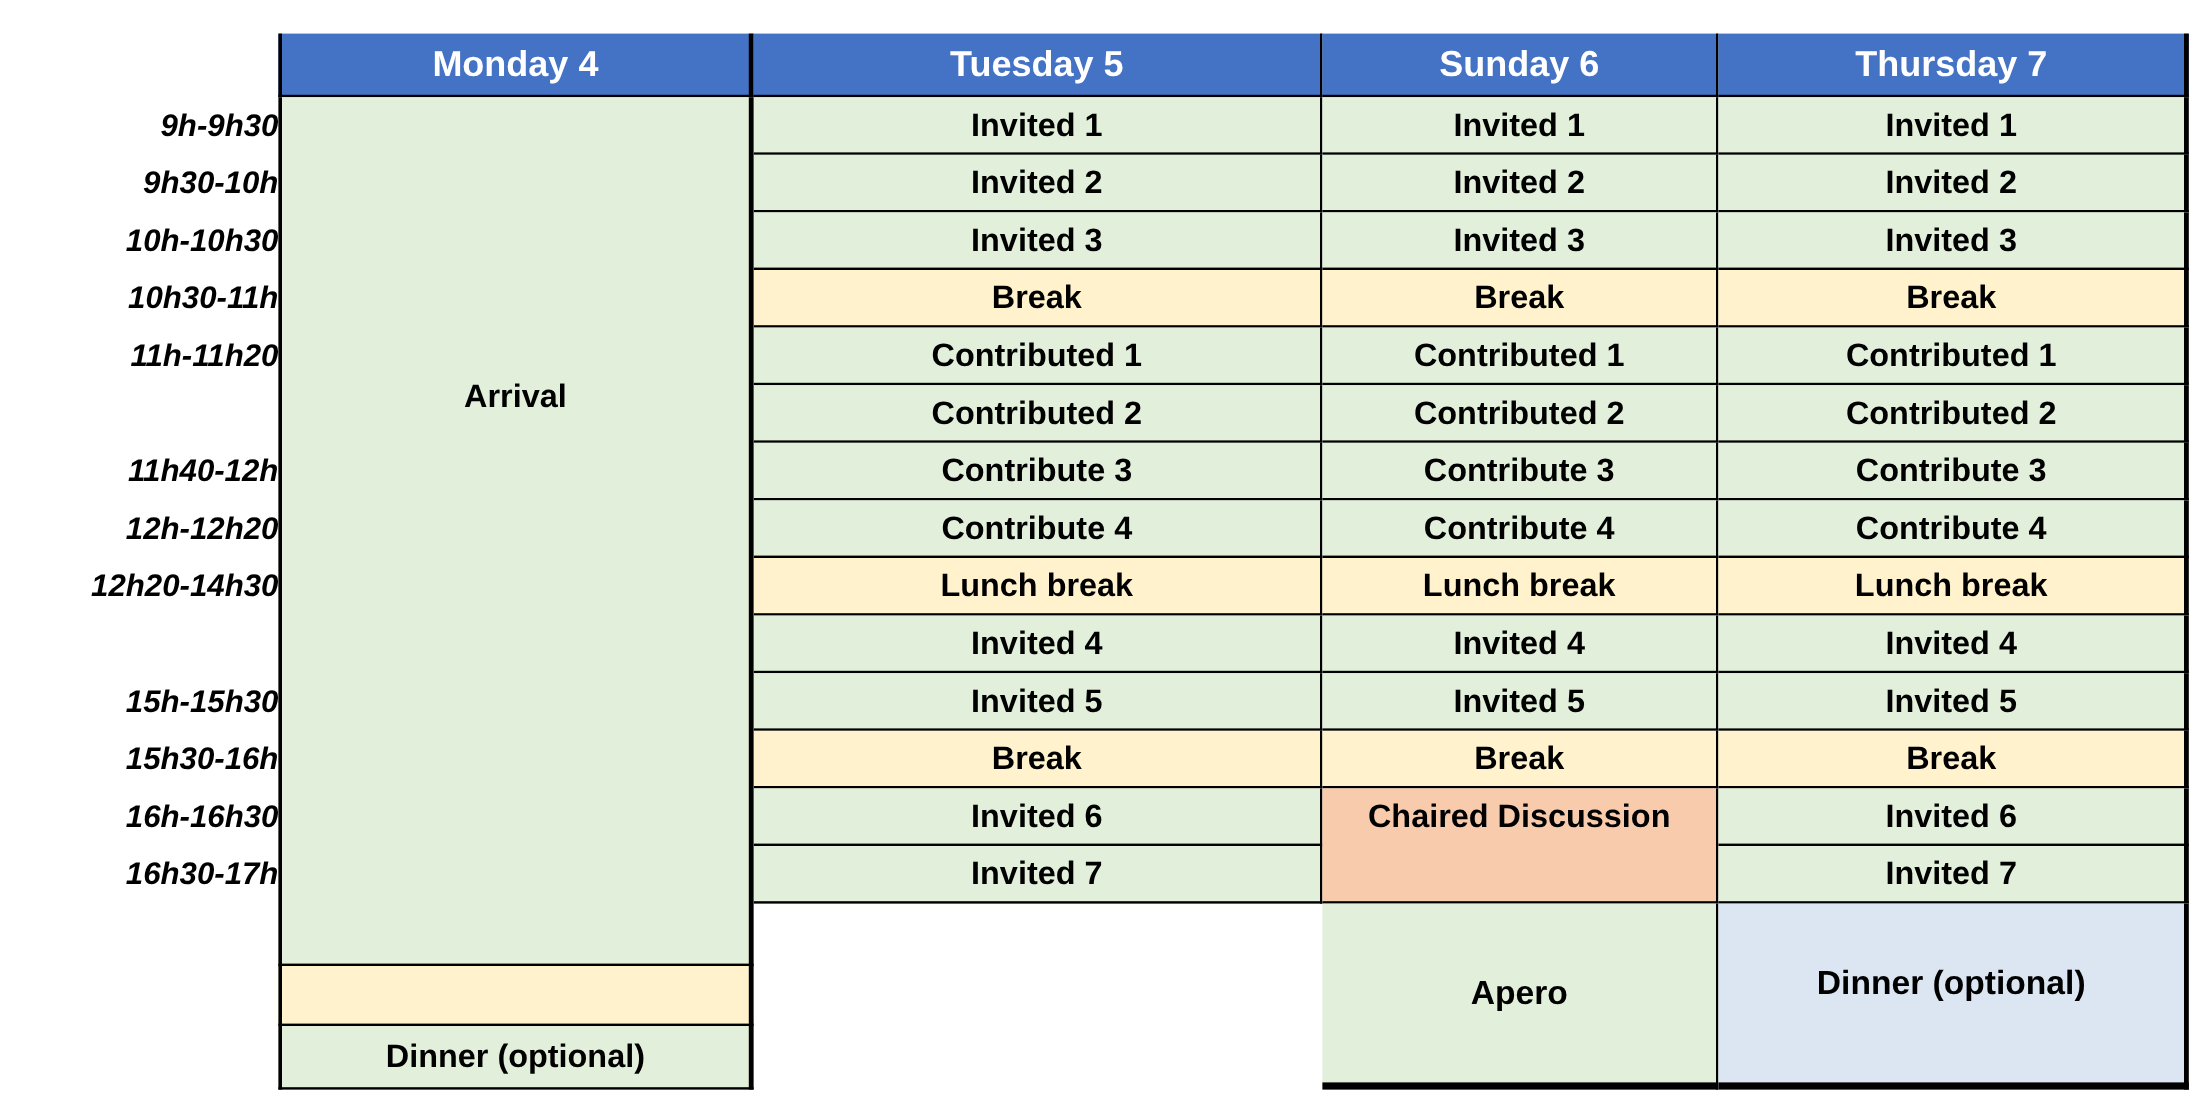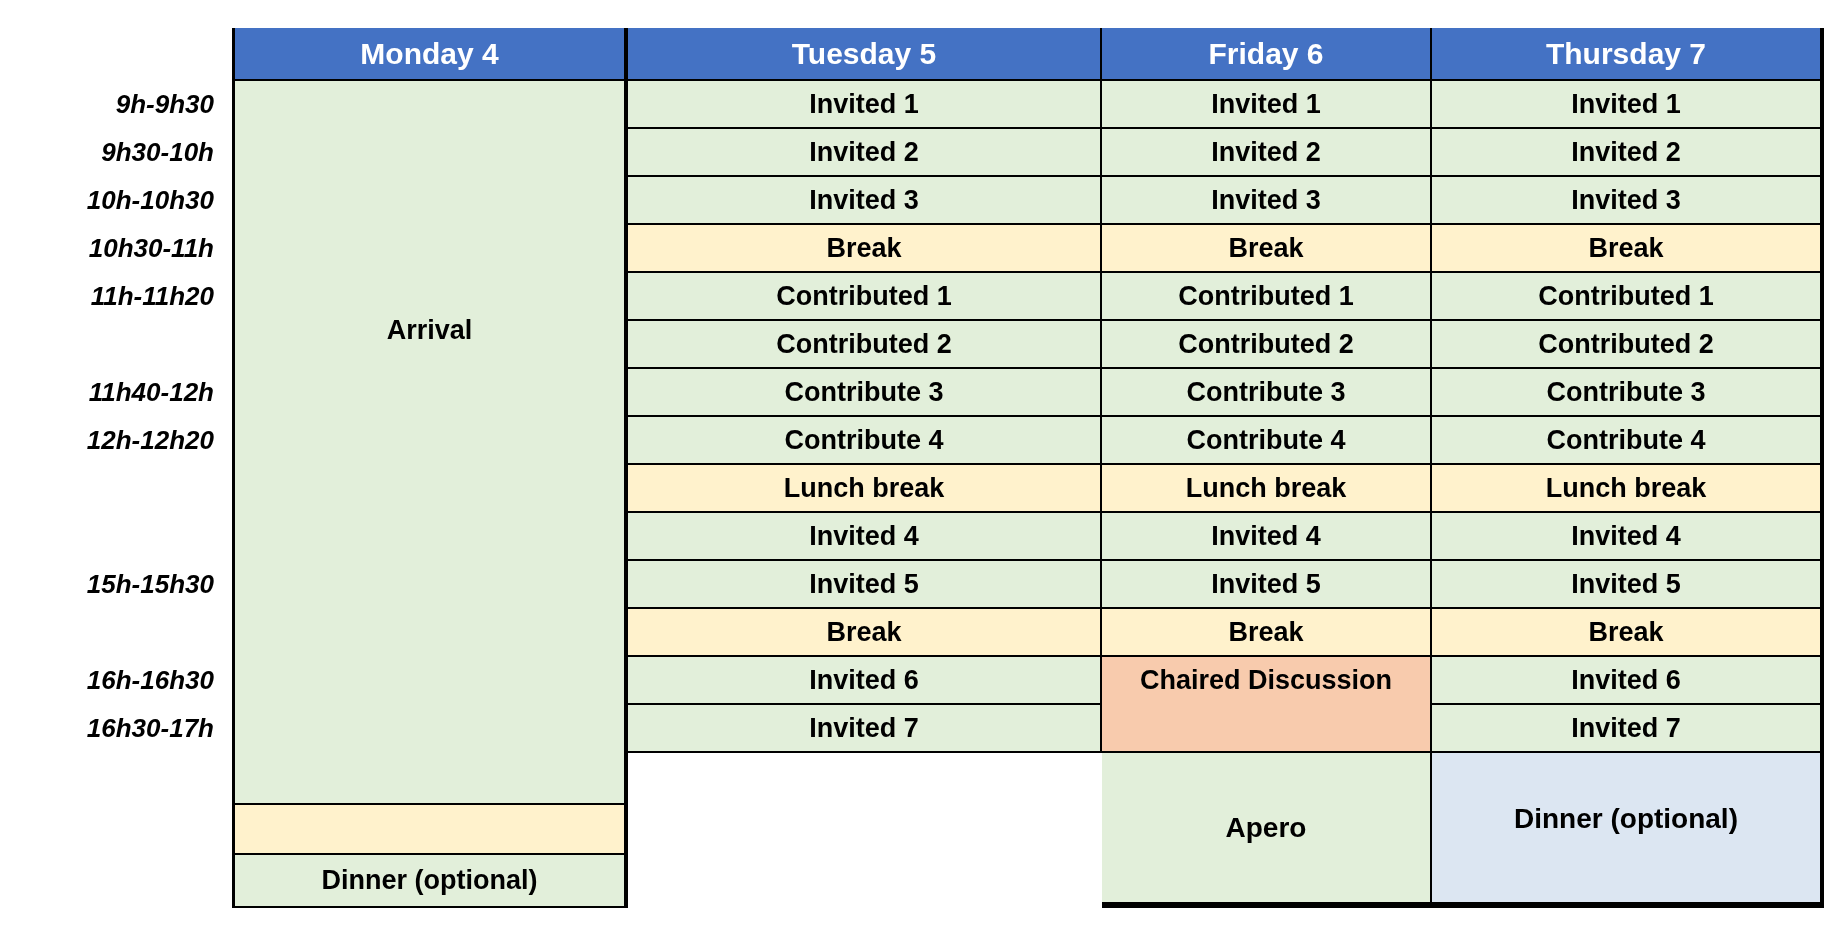--- a/index.html
+++ b/index.html
@@ -45,21 +45,20 @@
   .bottom-merged { border-bottom: 6px solid var(--grid-line, #000); }
 
   .head {
     background: var(--header-blue, #4472C4);
     color: var(--header-text, #ffffff);
     font-weight: 700;
     font-size: 30px;
   }
   .tlabel {
     justify-content: flex-end;
-    padding-right: 18px;
     font-style: italic;
     font-weight: 700;
     font-size: 26px;
     background: transparent;
   }
   .cell {
     font-weight: 700;
     font-size: 27px;
   }
   .c-green  { background: var(--green, #E2EFDA); }
@@ -88,31 +87,33 @@
   }
 </style>
 </head>
 <body>
 
 <div class="stage">
   <div class="schedule">
 
     <div class="head col-mon" style="grid-area:1/2/2/3">Monday 4</div>
     <div class="head col-tue" style="grid-area:1/3/2/4">Tuesday 5</div>
-    <div class="head col-wed" style="grid-area:1/4/2/5">Friday 6</div>
+    <div class="head col-wed" style="grid-area:1/4/2/5">Sunday 6</div>
     <div class="head col-thu" style="grid-area:1/5/2/6">Thursday 7</div>
 
     <div class="tlabel" style="grid-area:2/1/3/2">9h-9h30</div>
     <div class="tlabel" style="grid-area:3/1/4/2">9h30-10h</div>
     <div class="tlabel" style="grid-area:4/1/5/2">10h-10h30</div>
     <div class="tlabel" style="grid-area:5/1/6/2">10h30-11h</div>
     <div class="tlabel" style="grid-area:6/1/7/2">11h-11h20</div>
     <div class="tlabel" style="grid-area:8/1/9/2">11h40-12h</div>
     <div class="tlabel" style="grid-area:9/1/10/2">12h-12h20</div>
+    <div class="tlabel" style="grid-area:10/1/11/2">12h20-14h30</div>
     <div class="tlabel" style="grid-area:12/1/13/2">15h-15h30</div>
+    <div class="tlabel" style="grid-area:13/1/14/2">15h30-16h</div>
     <div class="tlabel" style="grid-area:14/1/15/2">16h-16h30</div>
     <div class="tlabel" style="grid-area:15/1/16/2">16h30-17h</div>
 
     <div class="cell col-mon c-green arrival-cell" style="grid-area:2/2/17/3">
       <span>Arrival</span>
     </div>
     <div class="cell col-mon c-yellow" style="grid-area:17/2/18/3"></div>
     <div class="cell col-mon c-green" style="grid-area:18/2/19/3">Dinner (optional)</div>
 
     <div class="cell col-tue c-green" style="grid-area:2/3/3/4">Invited 1</div>

